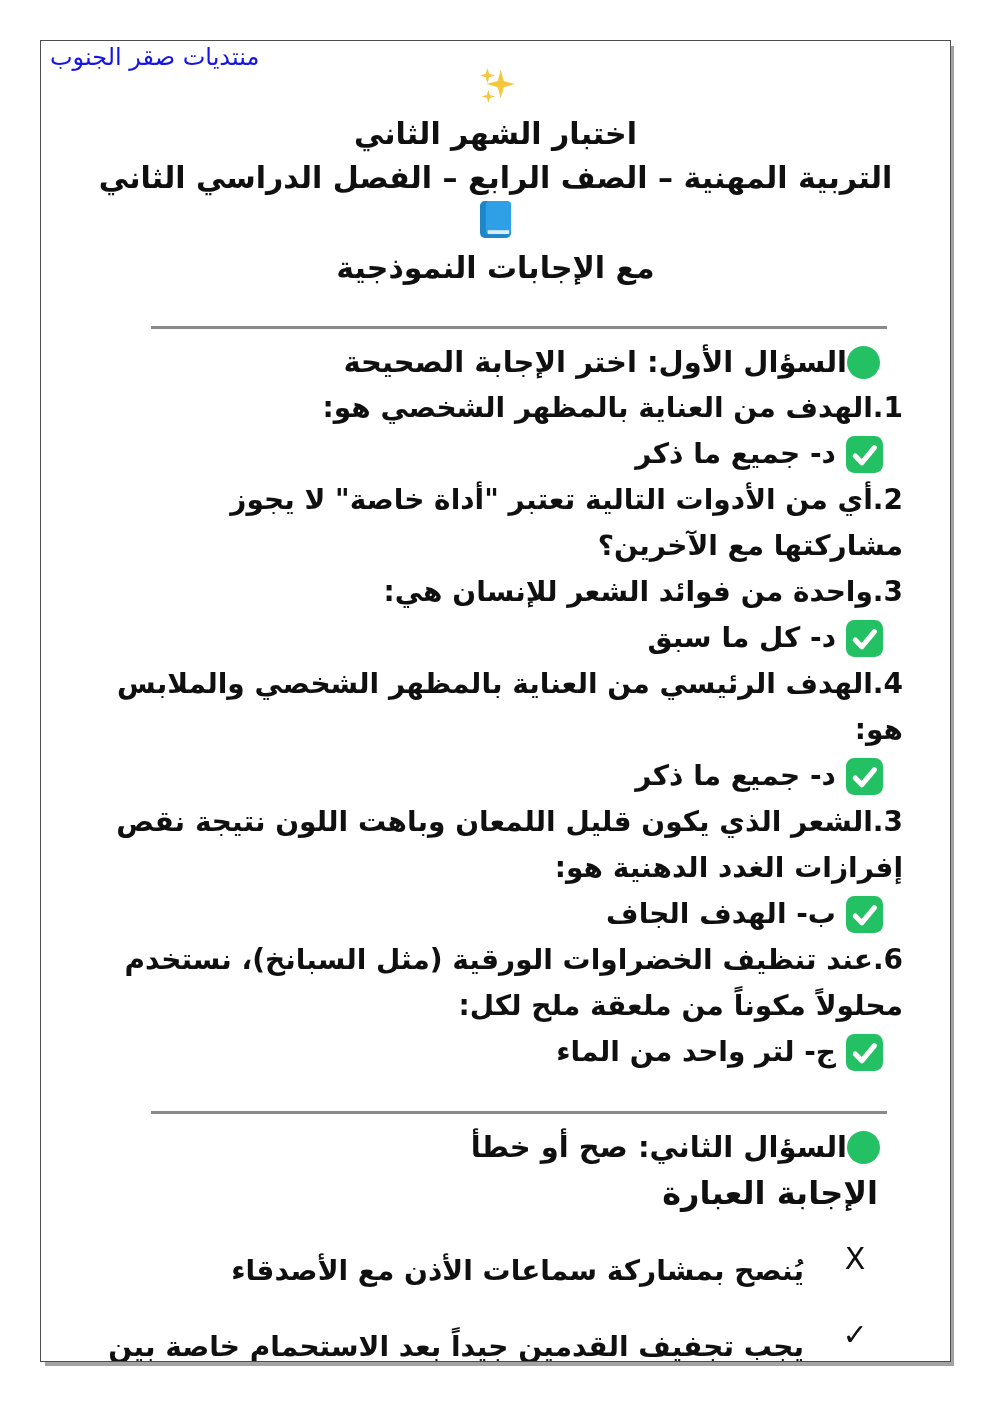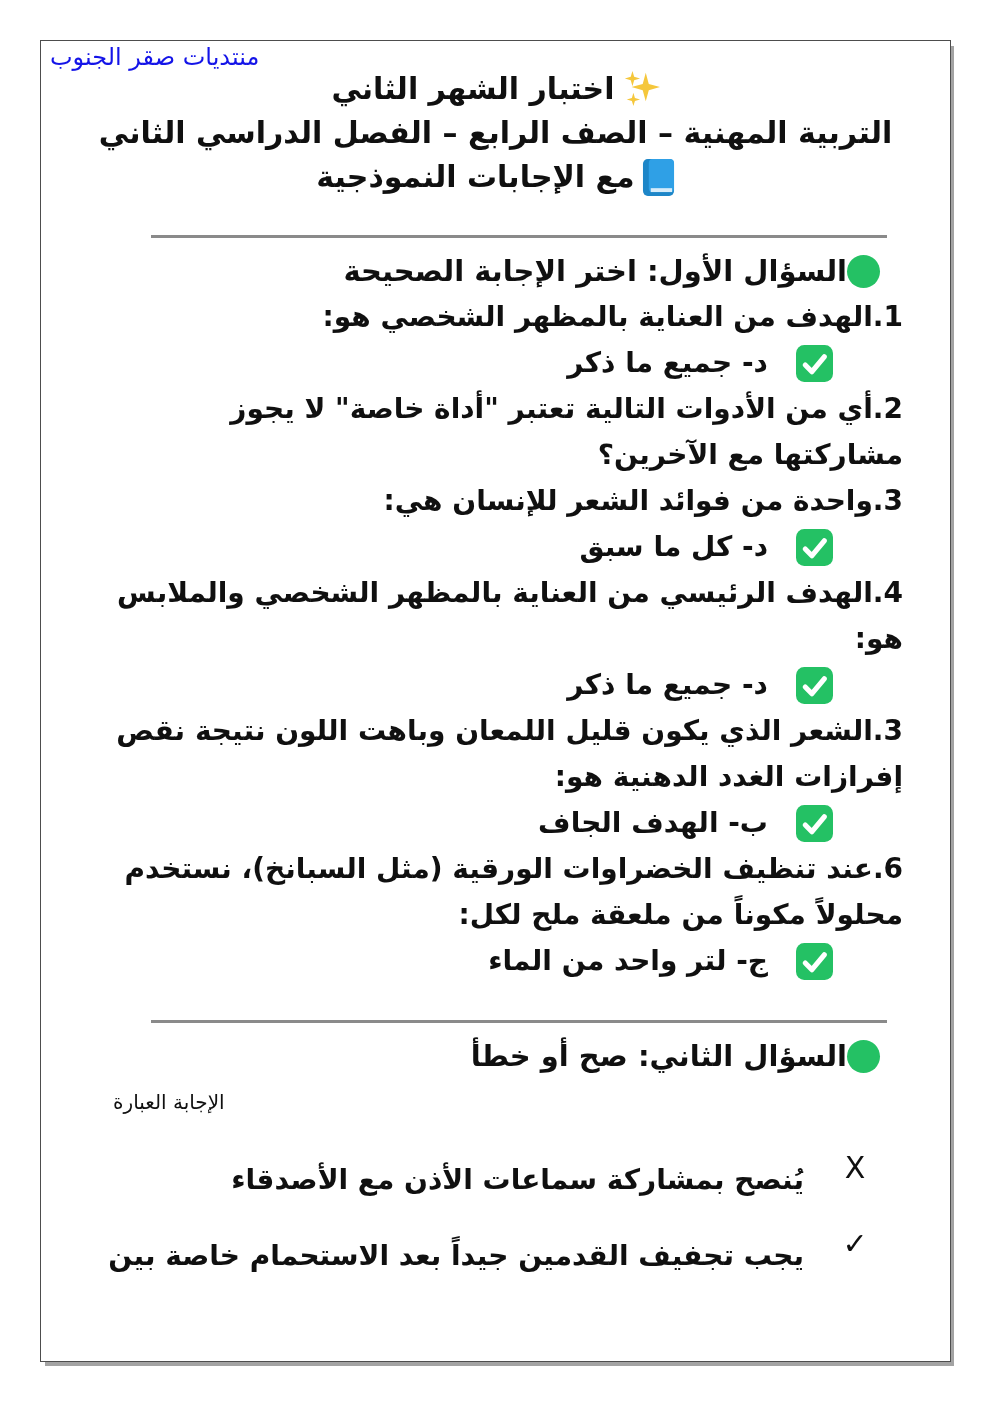--- a/index.html
+++ b/index.html
@@ -2,31 +2,31 @@
 <html lang="ar"><head>
 <meta charset="utf-8">
 <style>
   html,body{margin:0;padding:0;background:#ffffff;}
   body{width:993px;height:1404px;position:relative;font-family:"DejaVu Sans",sans-serif;color:#101010;}
   .page{position:absolute;left:40px;top:40px;width:909px;height:1320px;background:#fff;
         border:1px solid #4d4d4d;box-shadow:4px 5px 0 -1px #a3a3a3;direction:rtl;overflow:hidden;}
   .watermark{position:absolute;left:9px;top:2px;font-size:24px;color:#1414e8;white-space:nowrap;}
   .titles{margin-top:26px;}
   .title-line{display:flex;justify-content:center;align-items:center;gap:7px;
-              font-size:30px;font-weight:bold;line-height:44px;white-space:nowrap;}
+              font-size:30px;font-weight:bold;line-height:44px;white-space:nowrap;flex-direction:column;}
   .icon{display:inline-flex;align-items:center;flex:0 0 auto;}
   .sep{border:none;border-top:3px solid #8a8a8a;margin:36px 63px 10px 110px;}
   .sec-heading{display:flex;align-items:center;gap:0;padding-right:70px;
                font-size:29px;font-weight:bold;line-height:46px;margin-top:8px;}
   .dot{width:33px;height:33px;border-radius:50%;background:#24c164;flex:0 0 auto;}
   .qline{font-size:28px;font-weight:bold;line-height:46px;text-align:right;padding:0 47px 0 40px;}
-  .aline{display:flex;align-items:center;gap:28px;padding-right:117px;
+  .aline{display:flex;align-items:center;gap:10px;padding-right:67px;
          font-size:28px;font-weight:bold;line-height:46px;}
   .badge svg{display:block;}
-  .table-header{font-size:20px;font-weight:normal;line-height:46px;text-align:left;padding:0 72px;}
+  .table-header{font-size:32px;font-weight:bold;line-height:46px;text-align:right;padding:0 72px;}
   .tfrow{display:flex;align-items:center;gap:36px;padding-right:80px;margin-top:10px;
          font-size:28px;font-weight:bold;line-height:42px;}
   .mark{font-weight:500;font-size:30px;width:30px;text-align:center;flex:0 0 auto;}
   .statement{white-space:nowrap;margin-top:24px;}
 </style>
 </head>
 <body>
 
 <div class="page">
 

